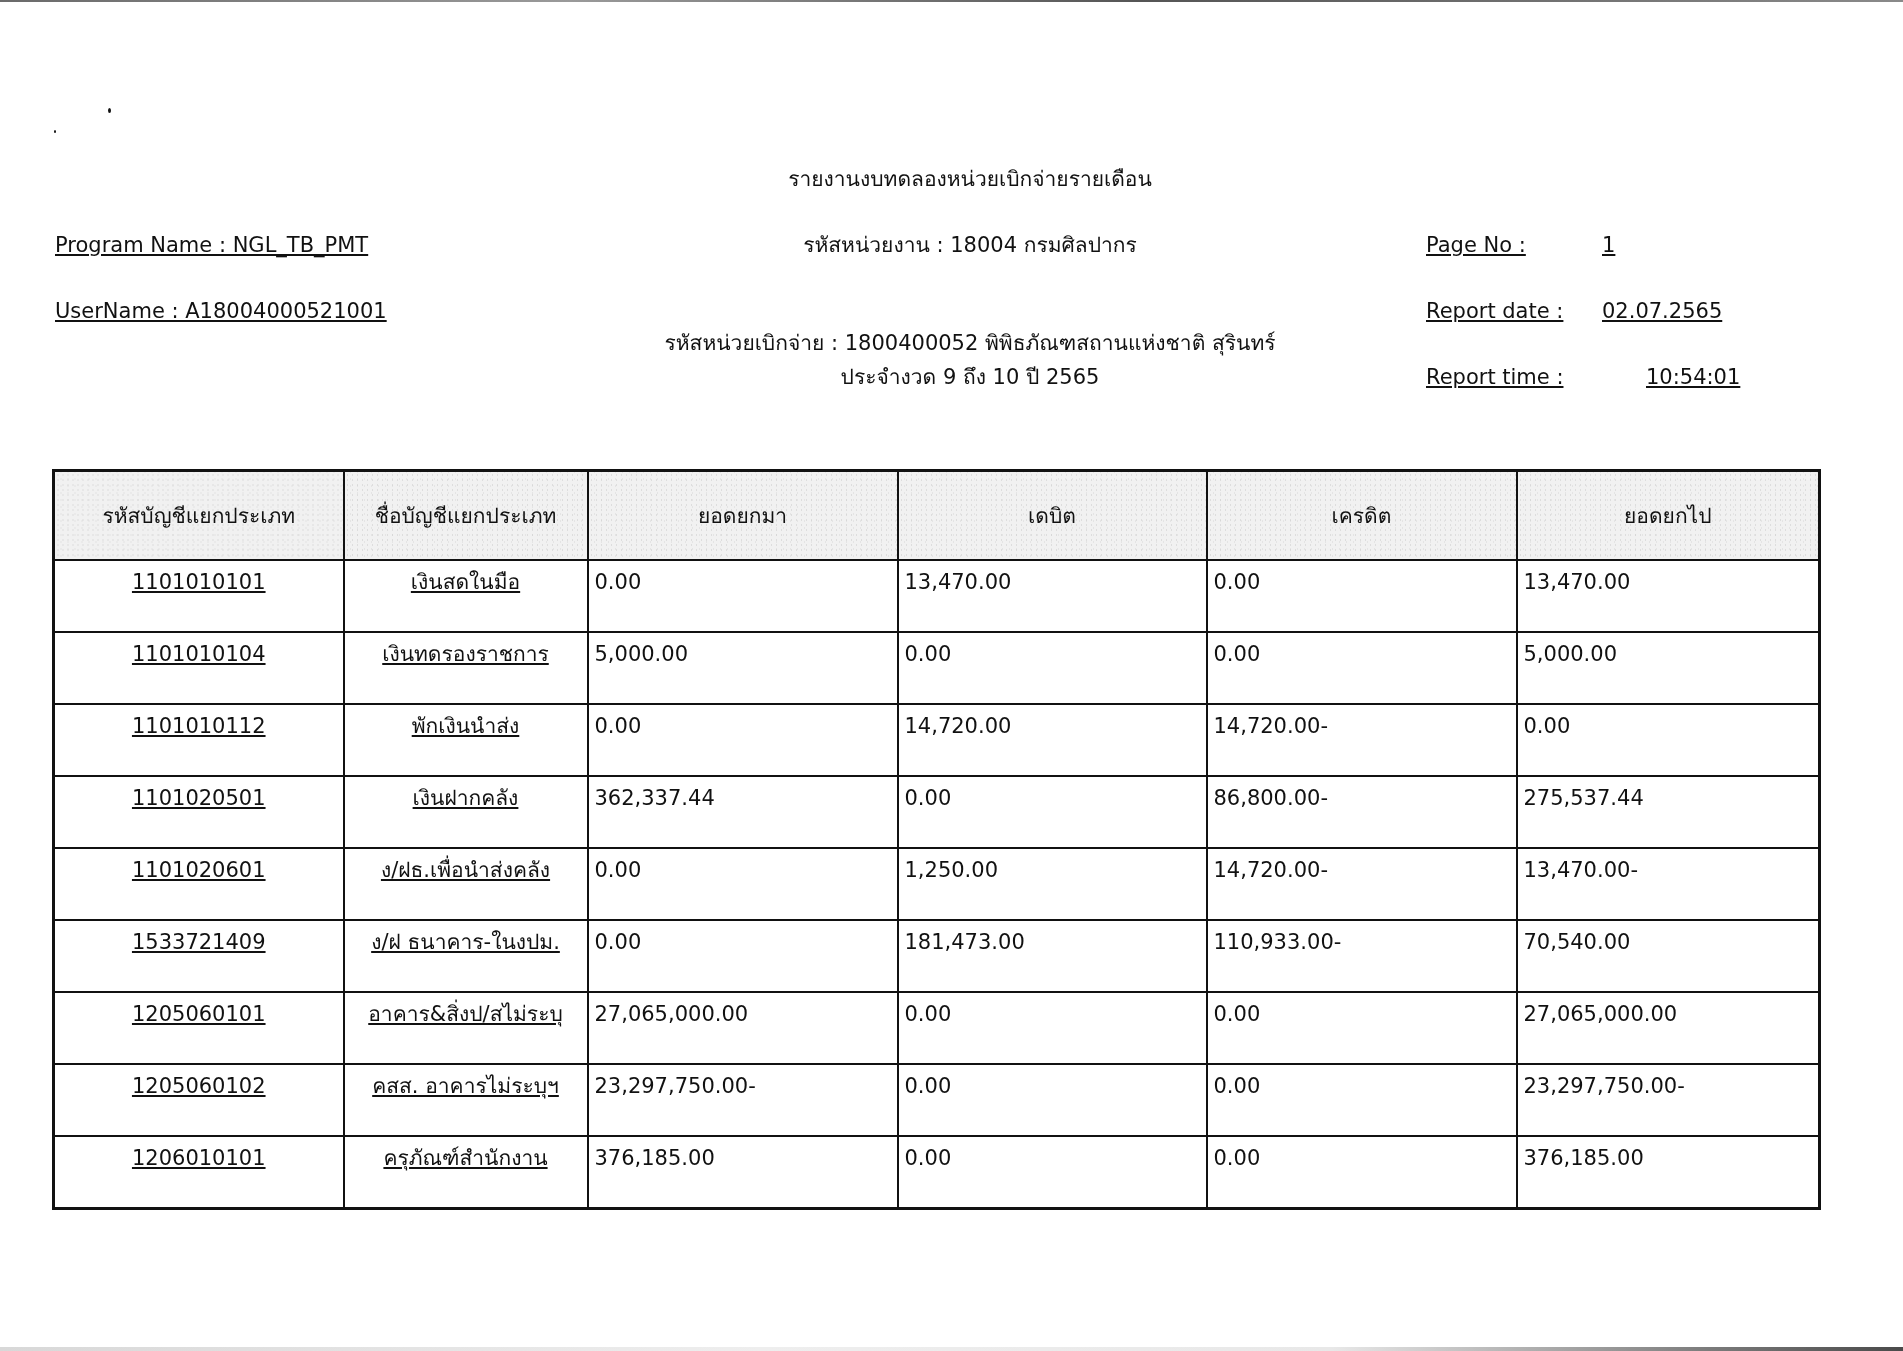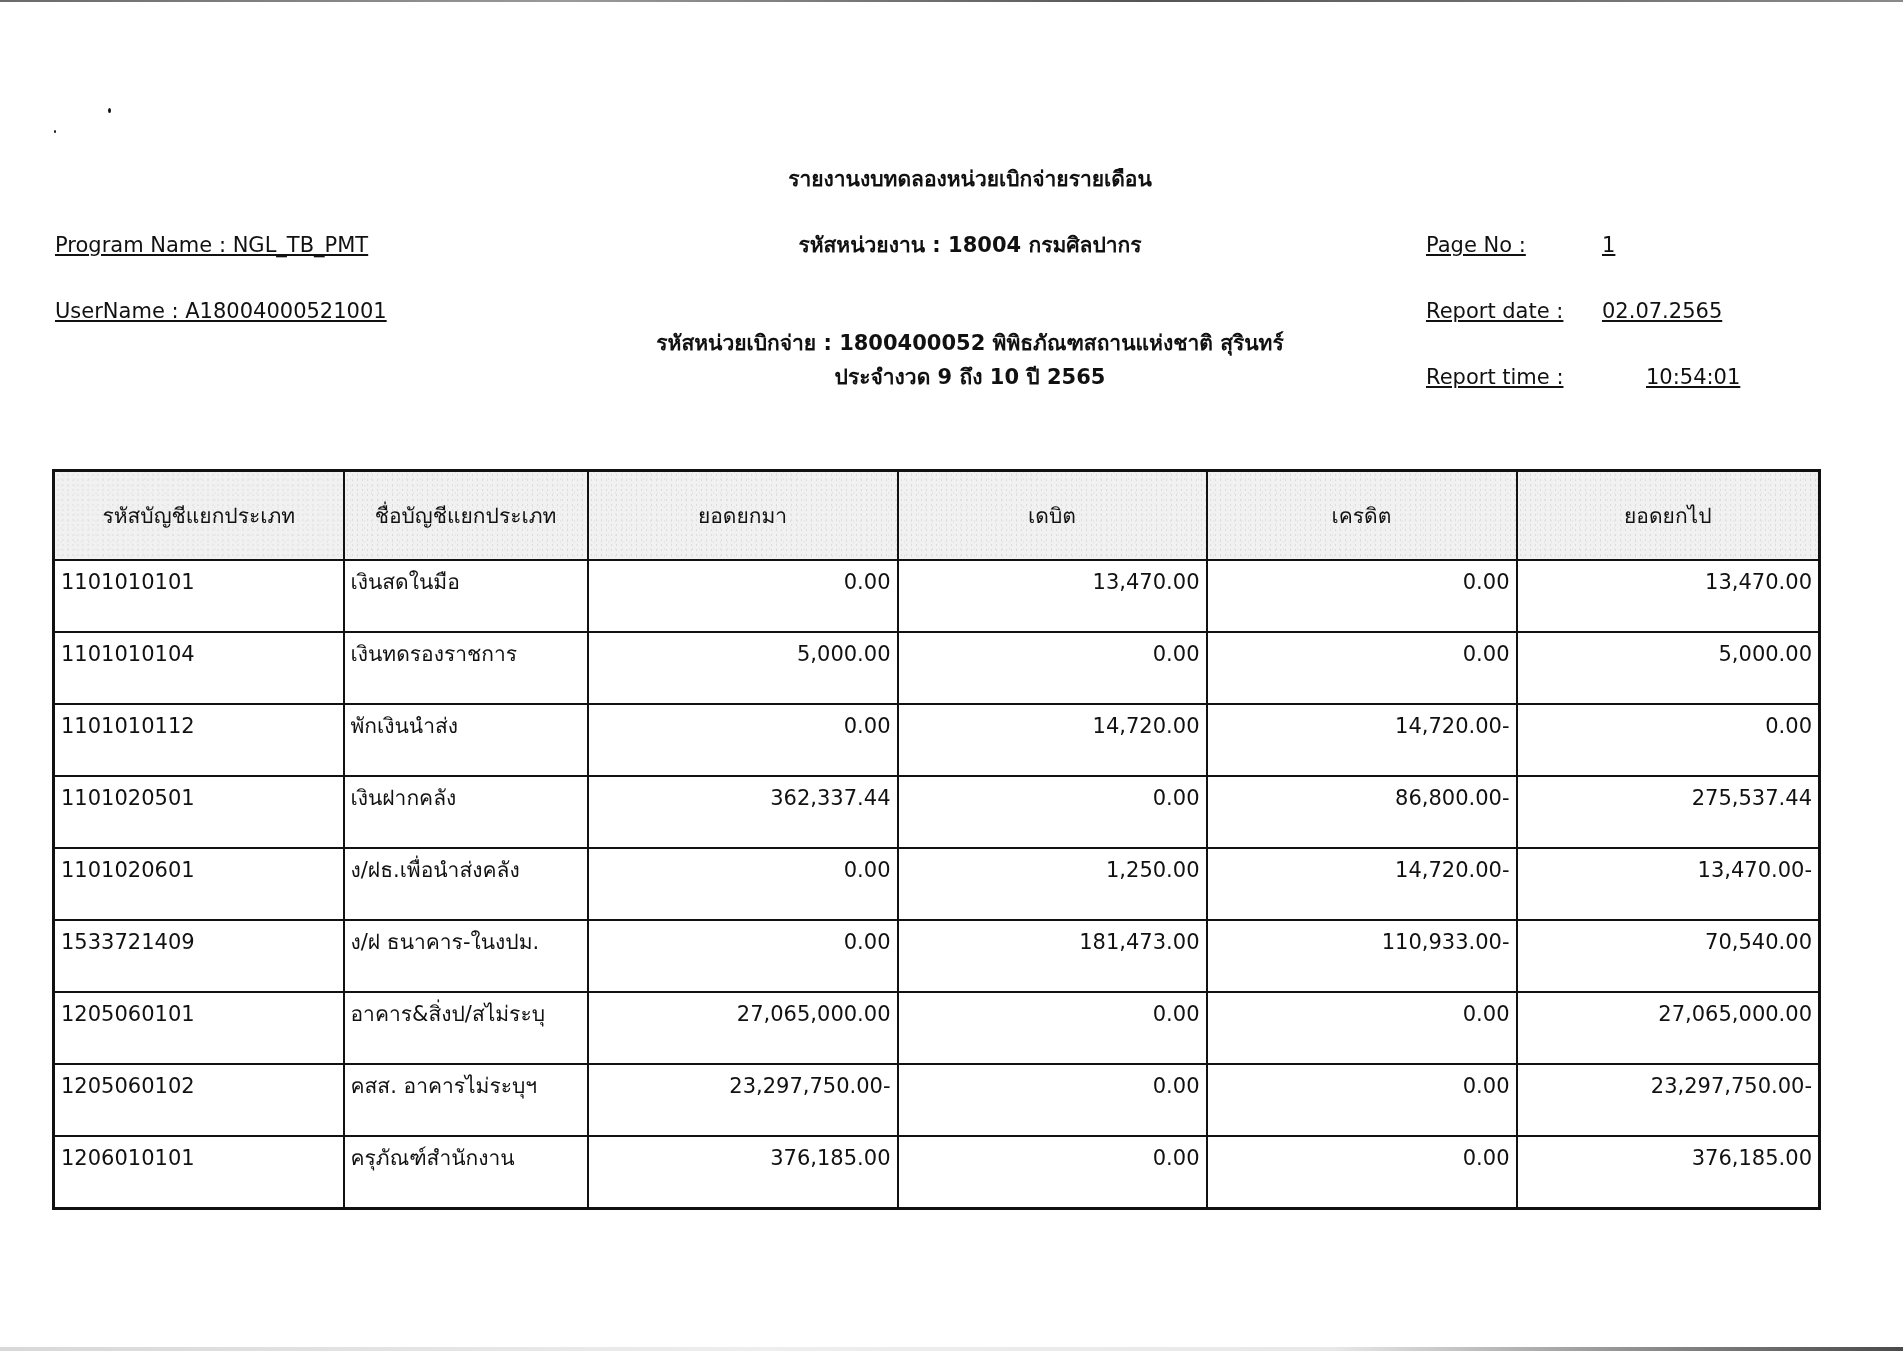--- a/index.html
+++ b/index.html
@@ -43,21 +43,20 @@
       text-decoration: underline;
     }
     .center-text {
       position: absolute;
       left: 560px;
       width: 820px;
       text-align: center;
       font-size: 21px;
       white-space: nowrap;
       line-height: 26px;
-      font-weight: bold;
     }
 
     table.report {
       position: absolute;
       left: 52px;
       top: 469px;
       width: 1766px;
       border-collapse: collapse;
       table-layout: fixed;
       border: 3px solid #111;
@@ -79,22 +78,22 @@
         radial-gradient(#d6d6d6 0.6px, transparent 1px);
       background-size: 5px 5px, 7px 7px;
       background-position: 0 0, 2px 3px;
     }
     table.report td {
       height: 62px;
       vertical-align: top;
       padding: 8px 6px 0 6px;
       line-height: 26px;
     }
-    table.report td.num { text-align: right; margin-left: 36px; }
-    table.report td.txt { text-align: left; }
+    table.report td.num { text-align: left; margin-left: 36px; }
+    table.report td.txt { text-align: center; text-decoration: underline; }
   </style>
 </head>
 <body>
 
 <div class="scan-edge-top"></div>
 <div class="speck s1"></div>
 <div class="speck s2"></div>
 
 <div class="center-text" style="top:166px;">รายงานงบทดลองหน่วยเบิกจ่ายรายเดือน</div>
 <div class="center-text" style="top:232px;">รหัสหน่วยงาน : 18004 กรมศิลปากร</div>

